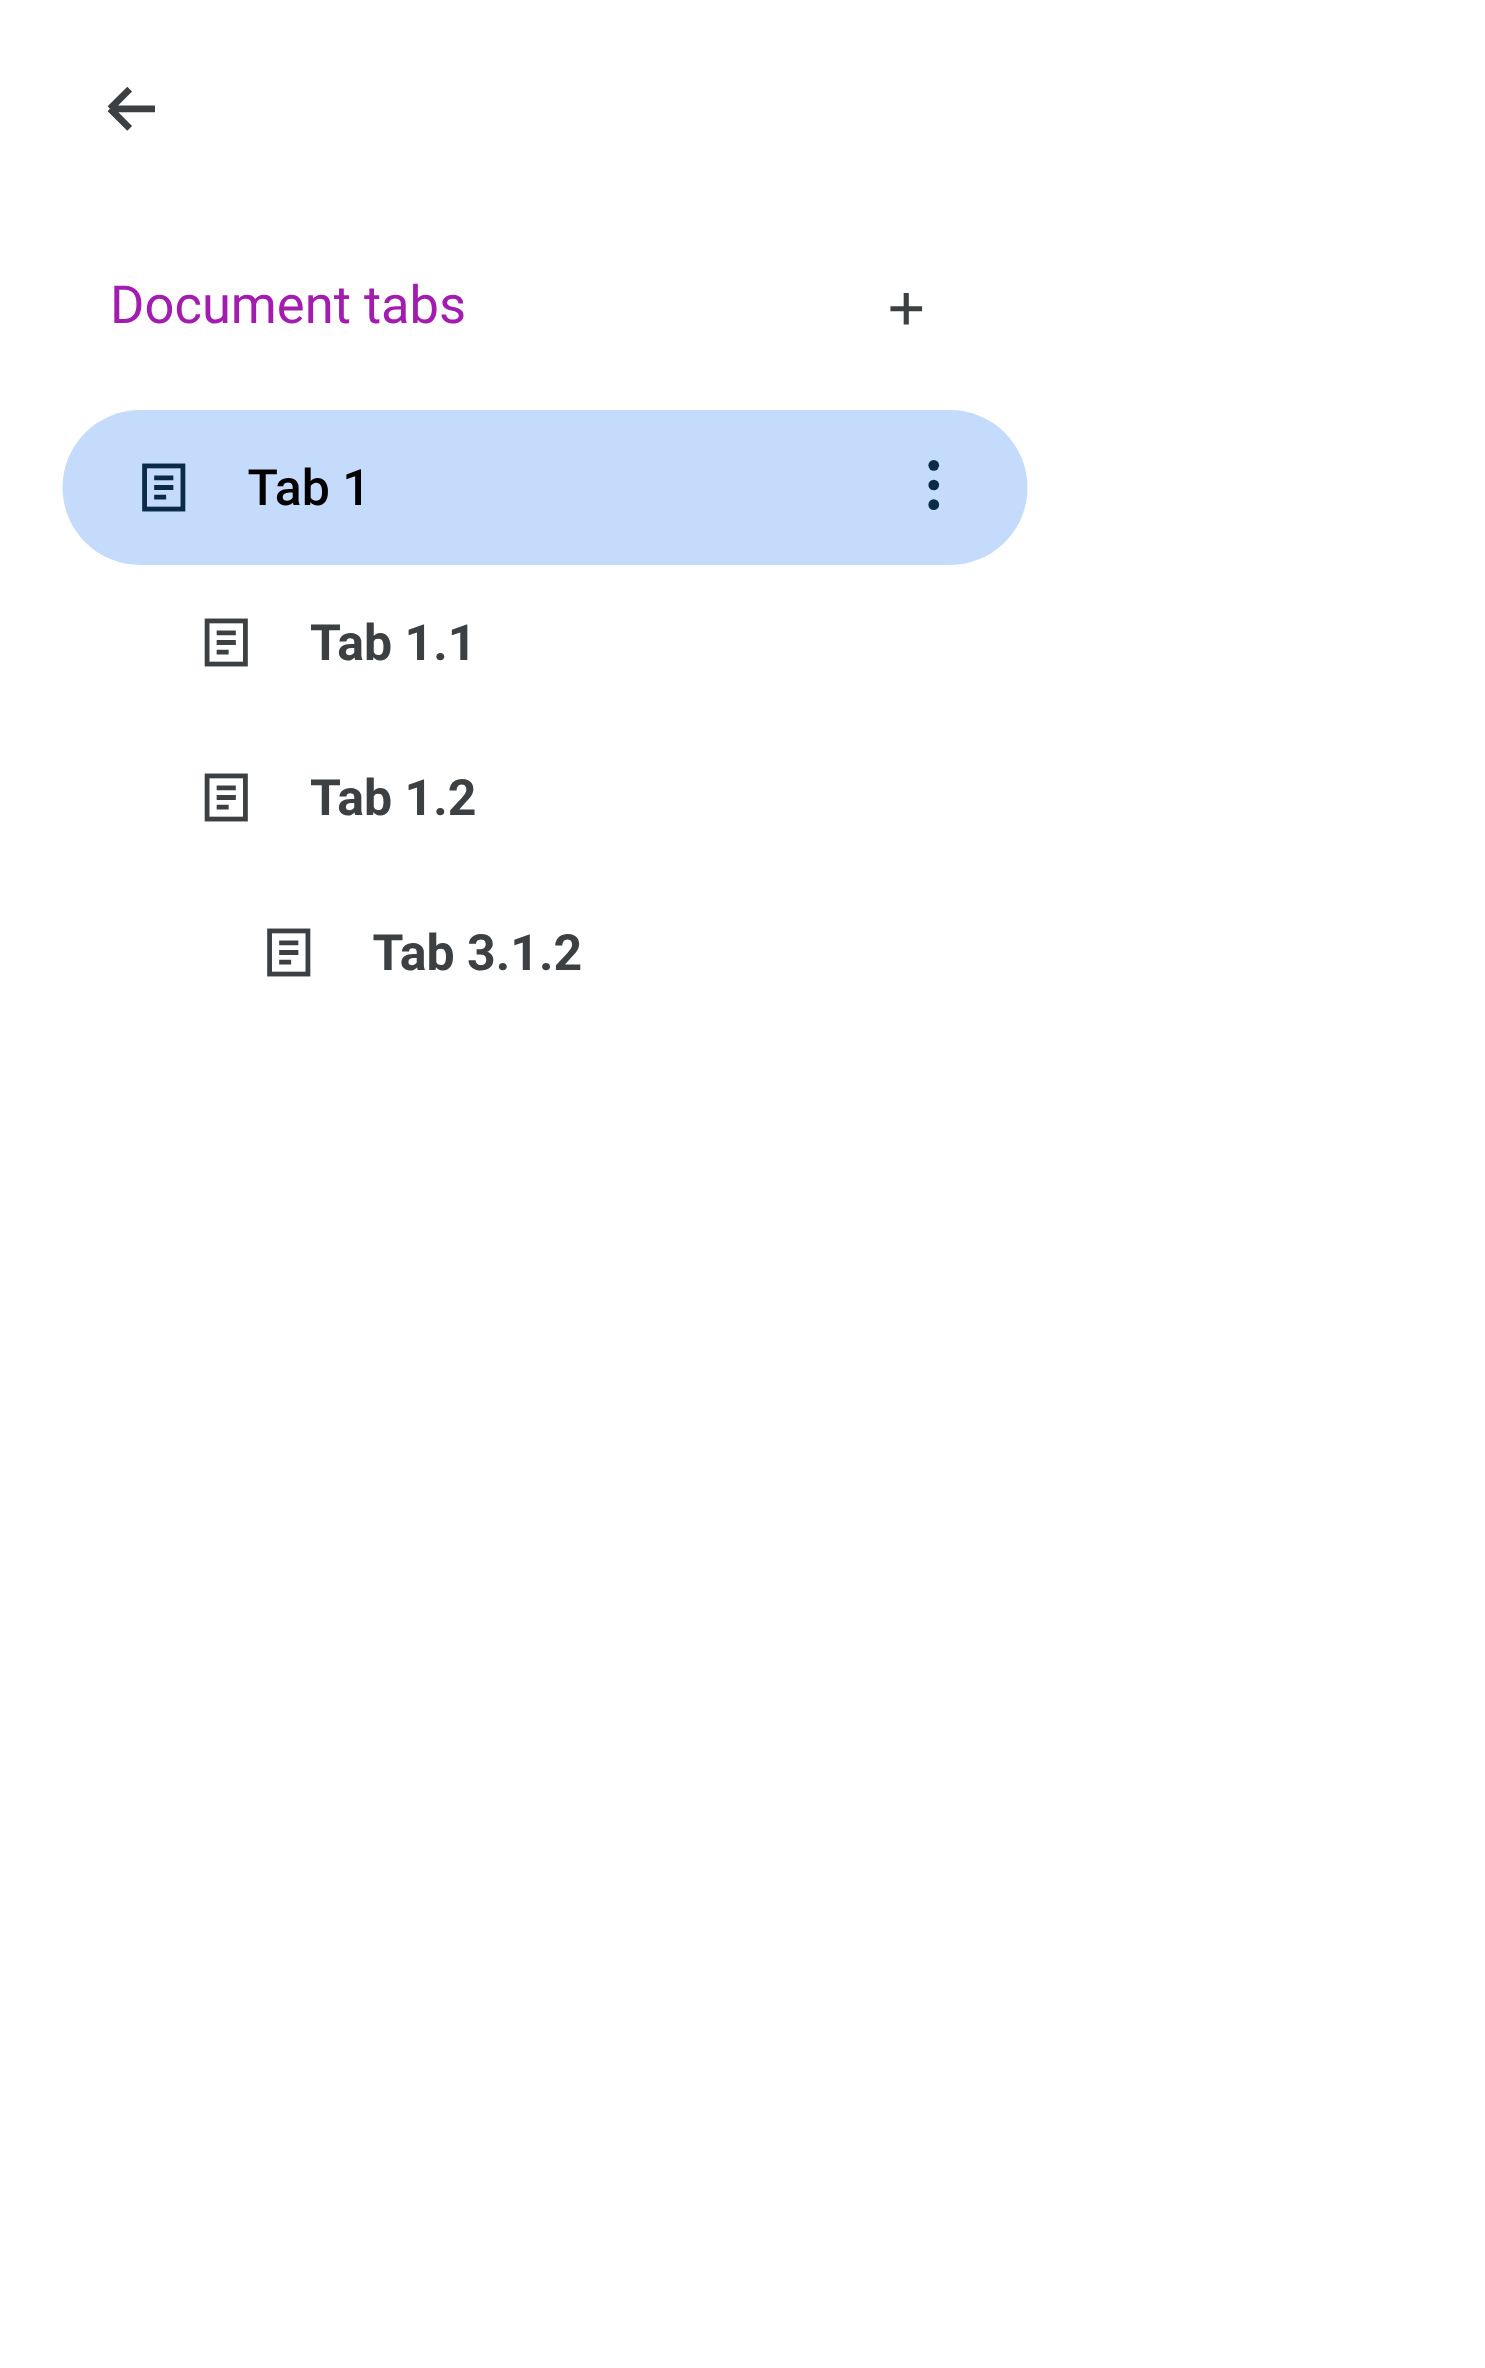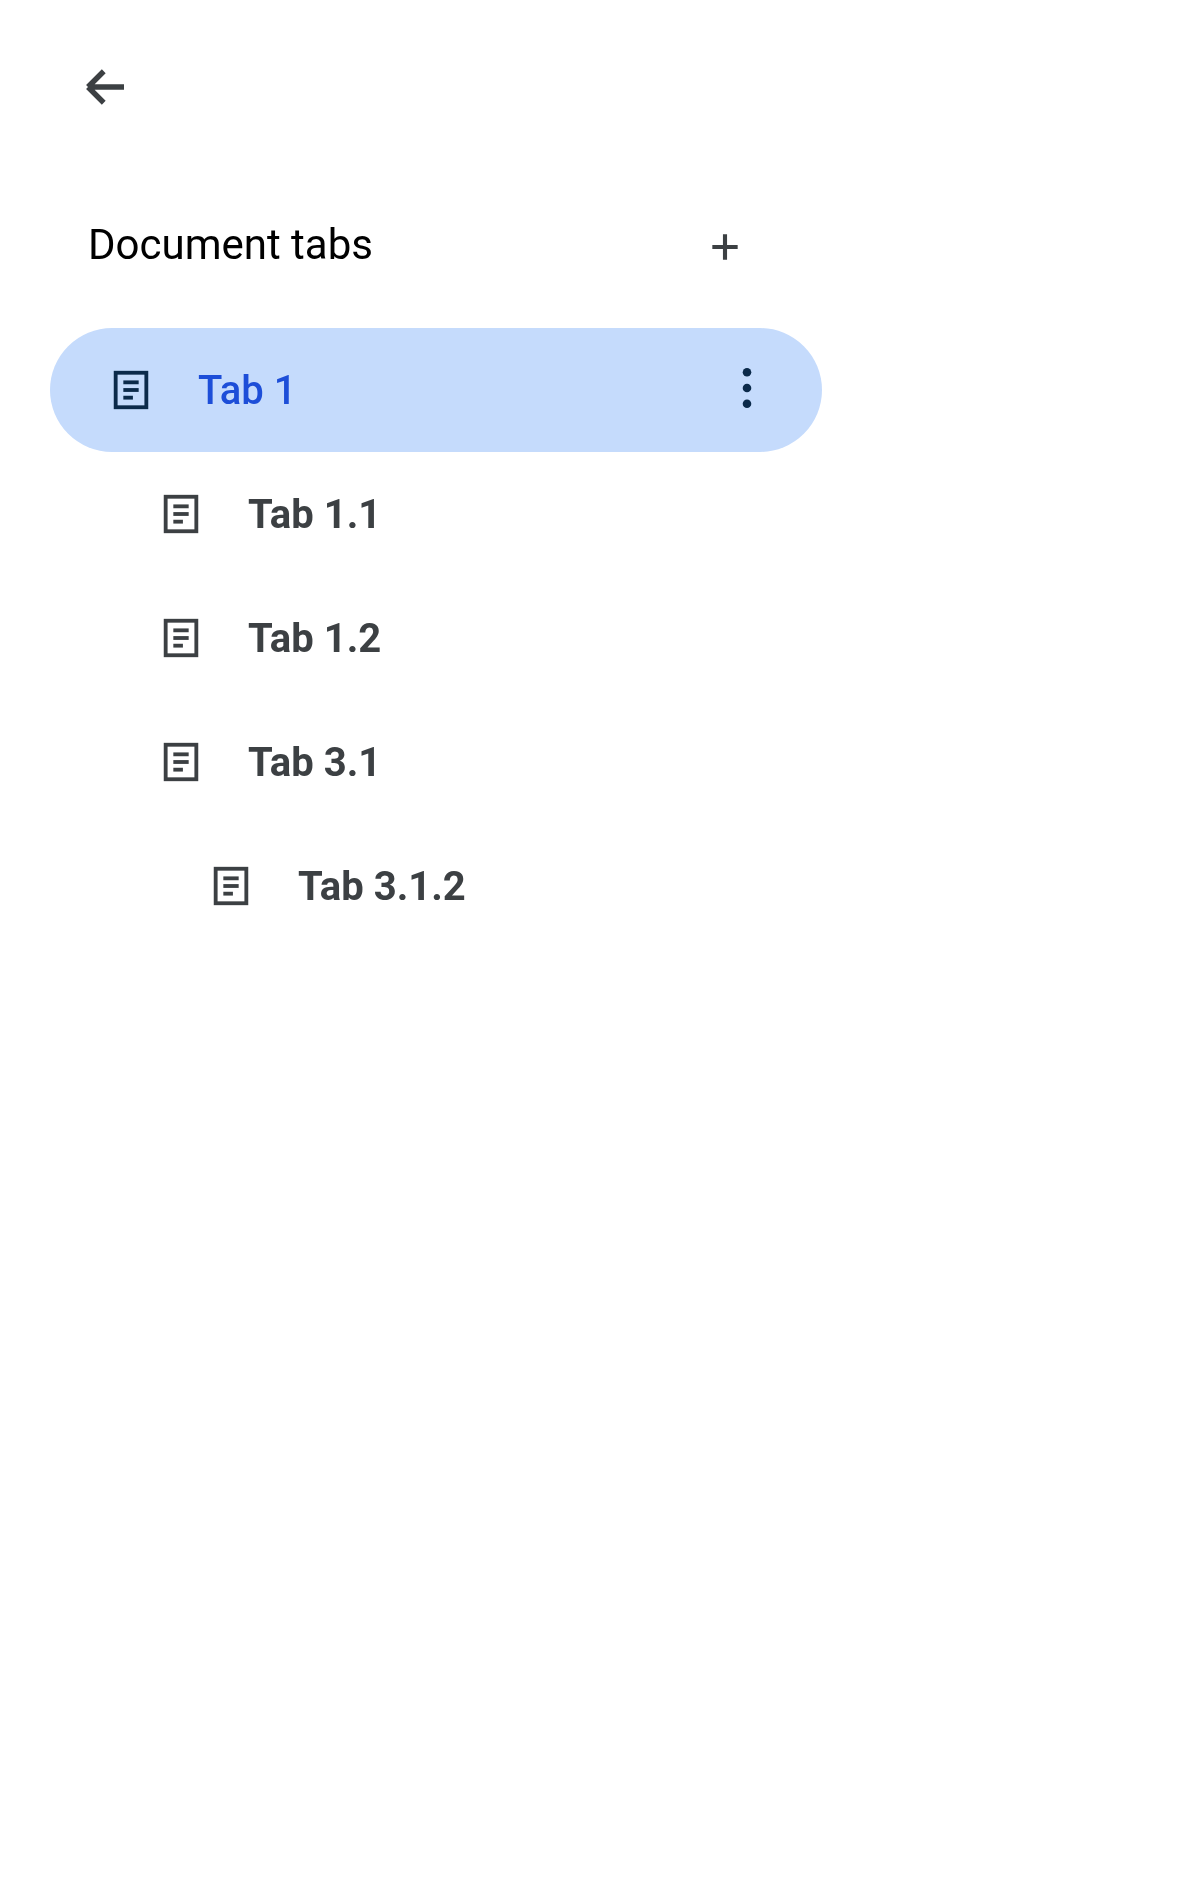--- a/index.html
+++ b/index.html
@@ -31,21 +31,21 @@
       left: 88px;
       top: 220px;
       width: 700px;
       display: flex;
       align-items: center;
       justify-content: space-between;
     }
     .header-title {
       font-size: 42px;
       font-weight: 400;
-      color: #000000;
+      color: #a21caf;
     }
     .add-button {
       position: absolute;
       left: 700px;
       top: 224px;
       width: 50px;
       height: 50px;
       display: flex;
       align-items: center;
       justify-content: center;
@@ -62,21 +62,21 @@
       align-items: center;
       height: 124px;
       border-radius: 62px;
       cursor: pointer;
       position: relative;
     }
     .tab-item.selected {
       background: #c5dbfc;
     }
     .tab-item.selected .tab-label {
-      color: #1d4ed8;
+      color: #000000;
       font-weight: 500;
     }
     .tab-item.selected .doc-icon svg rect,
     .tab-item.selected .doc-icon svg line {
       stroke: #0b2a4a;
     }
     .doc-icon {
       width: 46px;
       height: 46px;
       display: flex;
@@ -171,31 +171,20 @@
         <line x1="8" y1="8" x2="16" y2="8" stroke="#3c4043" stroke-width="2"></line>
         <line x1="8" y1="12" x2="16" y2="12" stroke="#3c4043" stroke-width="2"></line>
         <line x1="8" y1="16" x2="13" y2="16" stroke="#3c4043" stroke-width="2"></line>
       </svg>
     </span>
     <span class="tab-label">Tab 1.2</span>
   </div>
 
 
 
-  <div class="tab-item indent-1">
-    <span class="doc-icon">
-      <svg width="46" height="46" viewBox="0 0 24 24" fill="none">
-        <rect x="4" y="3" width="16" height="18" stroke="#3c4043" stroke-width="2" fill="none"></rect>
-        <line x1="8" y1="8" x2="16" y2="8" stroke="#3c4043" stroke-width="2"></line>
-        <line x1="8" y1="12" x2="16" y2="12" stroke="#3c4043" stroke-width="2"></line>
-        <line x1="8" y1="16" x2="13" y2="16" stroke="#3c4043" stroke-width="2"></line>
-      </svg>
-    </span>
-    <span class="tab-label">Tab 3.1</span>
-  </div>
 
 
   <div class="tab-item indent-2">
     <span class="doc-icon">
       <svg width="46" height="46" viewBox="0 0 24 24" fill="none">
         <rect x="4" y="3" width="16" height="18" stroke="#3c4043" stroke-width="2" fill="none"></rect>
         <line x1="8" y1="8" x2="16" y2="8" stroke="#3c4043" stroke-width="2"></line>
         <line x1="8" y1="12" x2="16" y2="12" stroke="#3c4043" stroke-width="2"></line>
         <line x1="8" y1="16" x2="13" y2="16" stroke="#3c4043" stroke-width="2"></line>
       </svg>

